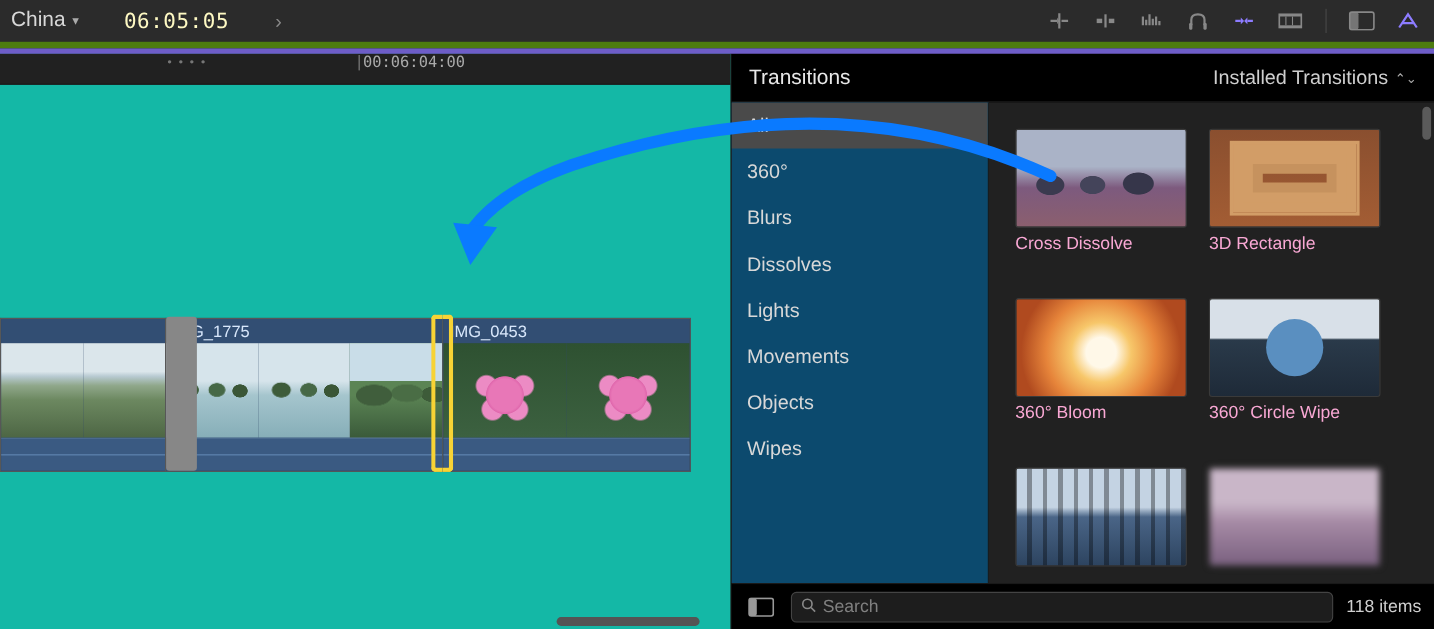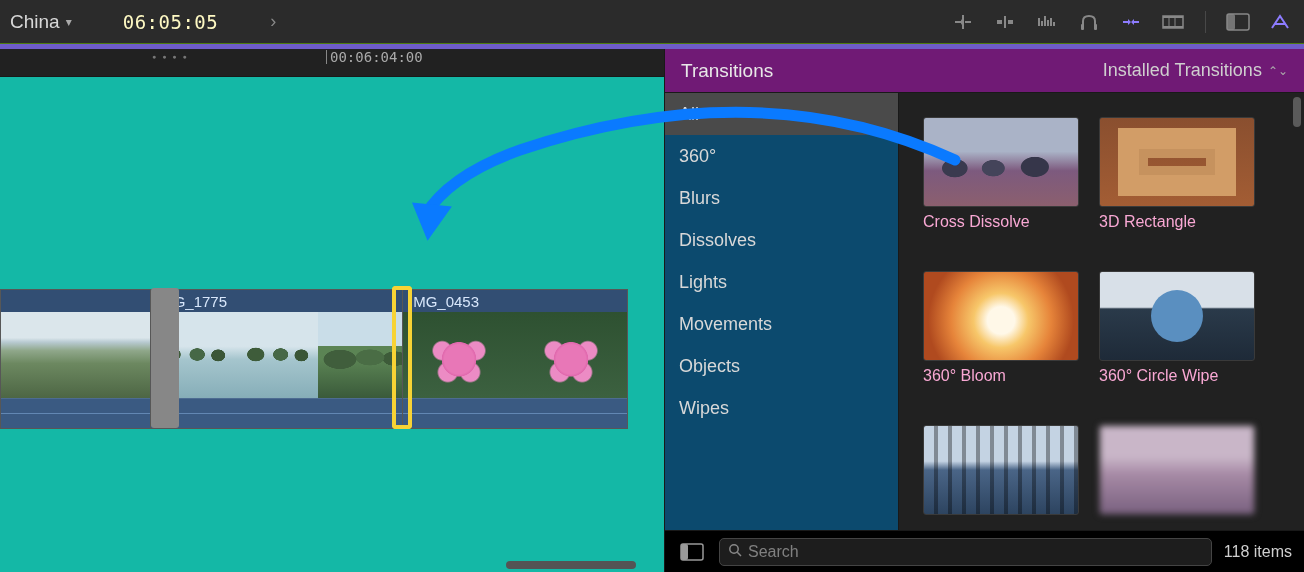--- a/index.html
+++ b/index.html
@@ -17,22 +17,22 @@
       position: relative;
     }
     
     
     .top-toolbar {
       height: 44px;
       background: #2b2b2b;
       display: flex;
       align-items: center;
       padding: 0 10px;
-      gap: 12px;
-      border-bottom: 1px solid #4d7c0f;
+      gap: 2px;
+      border-bottom: 6px solid #4d7c0f;
     }
     
     .project-name {
       color: #d8d8d8;
       font-size: 19px;
       display: flex;
       align-items: center;
       gap: 6px;
       padding-right: 14px;
     }
@@ -307,21 +307,21 @@
     .right-panel {
       width: 640px;
       background: #212121;
       border-left: 1px solid #191919;
       display: flex;
       flex-direction: column;
     }
     
     .right-header {
       height: 44px;
-      background: #701a75;
+      background: #000000;
       display: flex;
       align-items: center;
       padding: 0 16px;
       border-bottom: 1px solid #191919;
     }
     
     .right-header-title {
       color: #e8e8e8;
       font-size: 19px;
       flex: 1;

